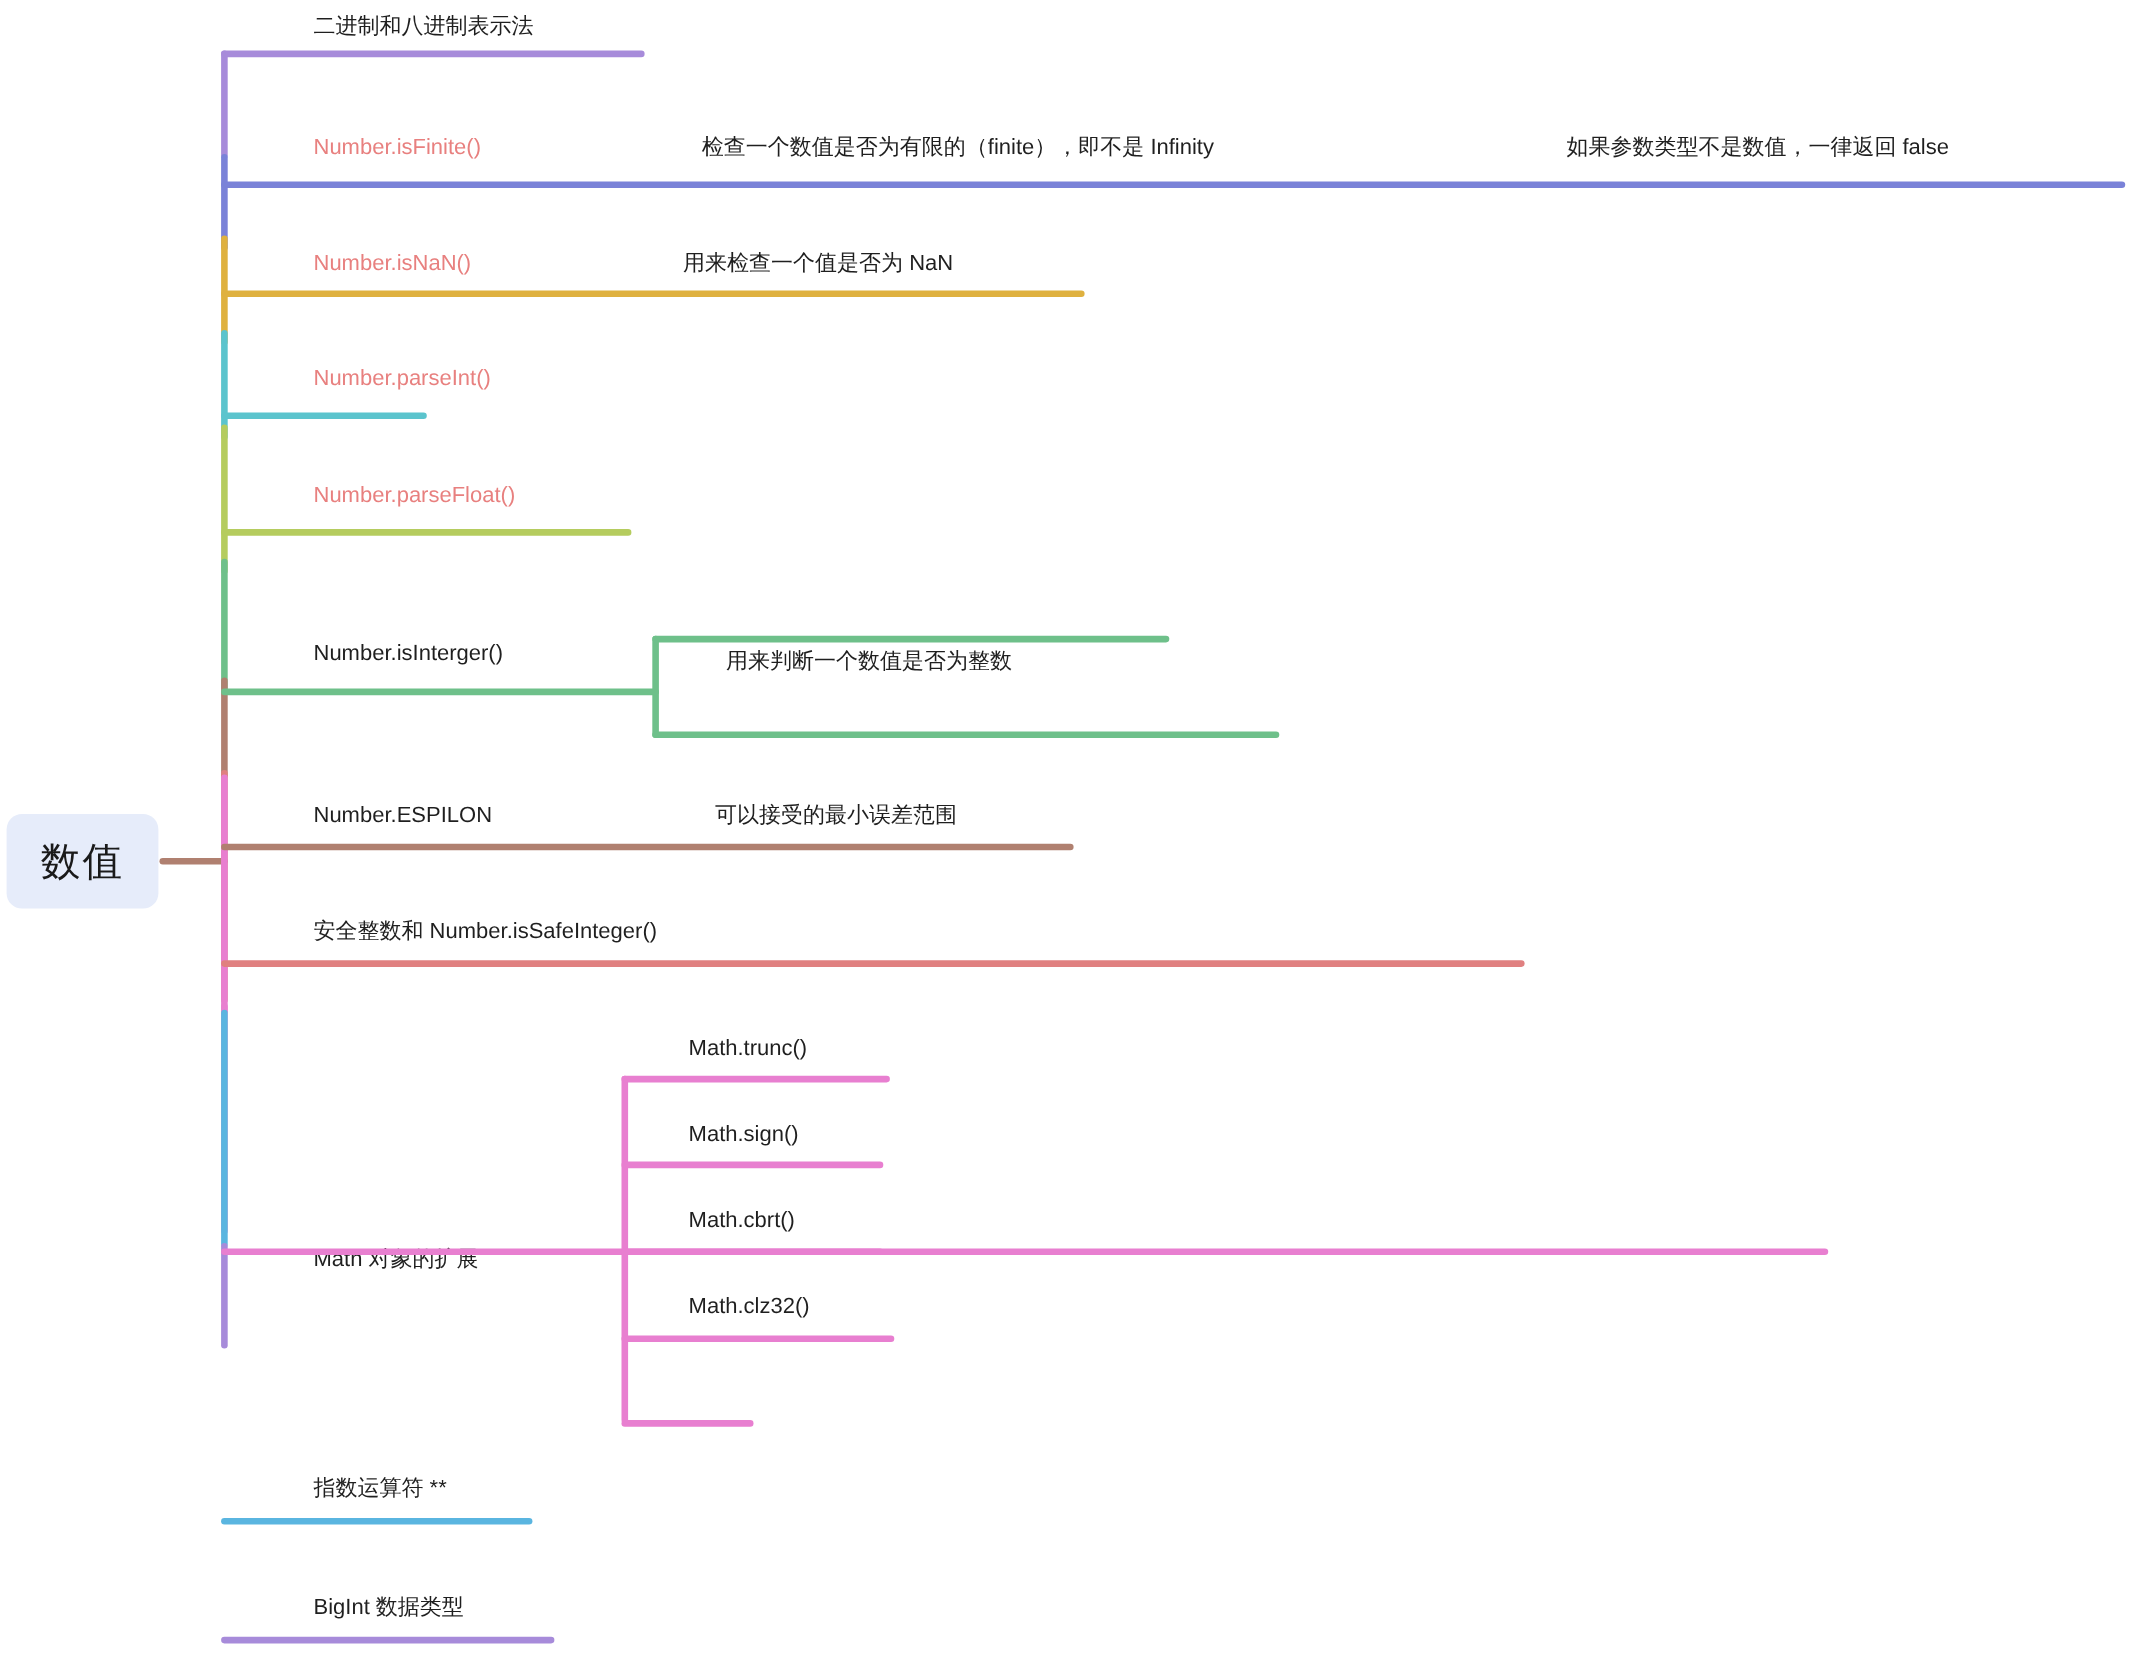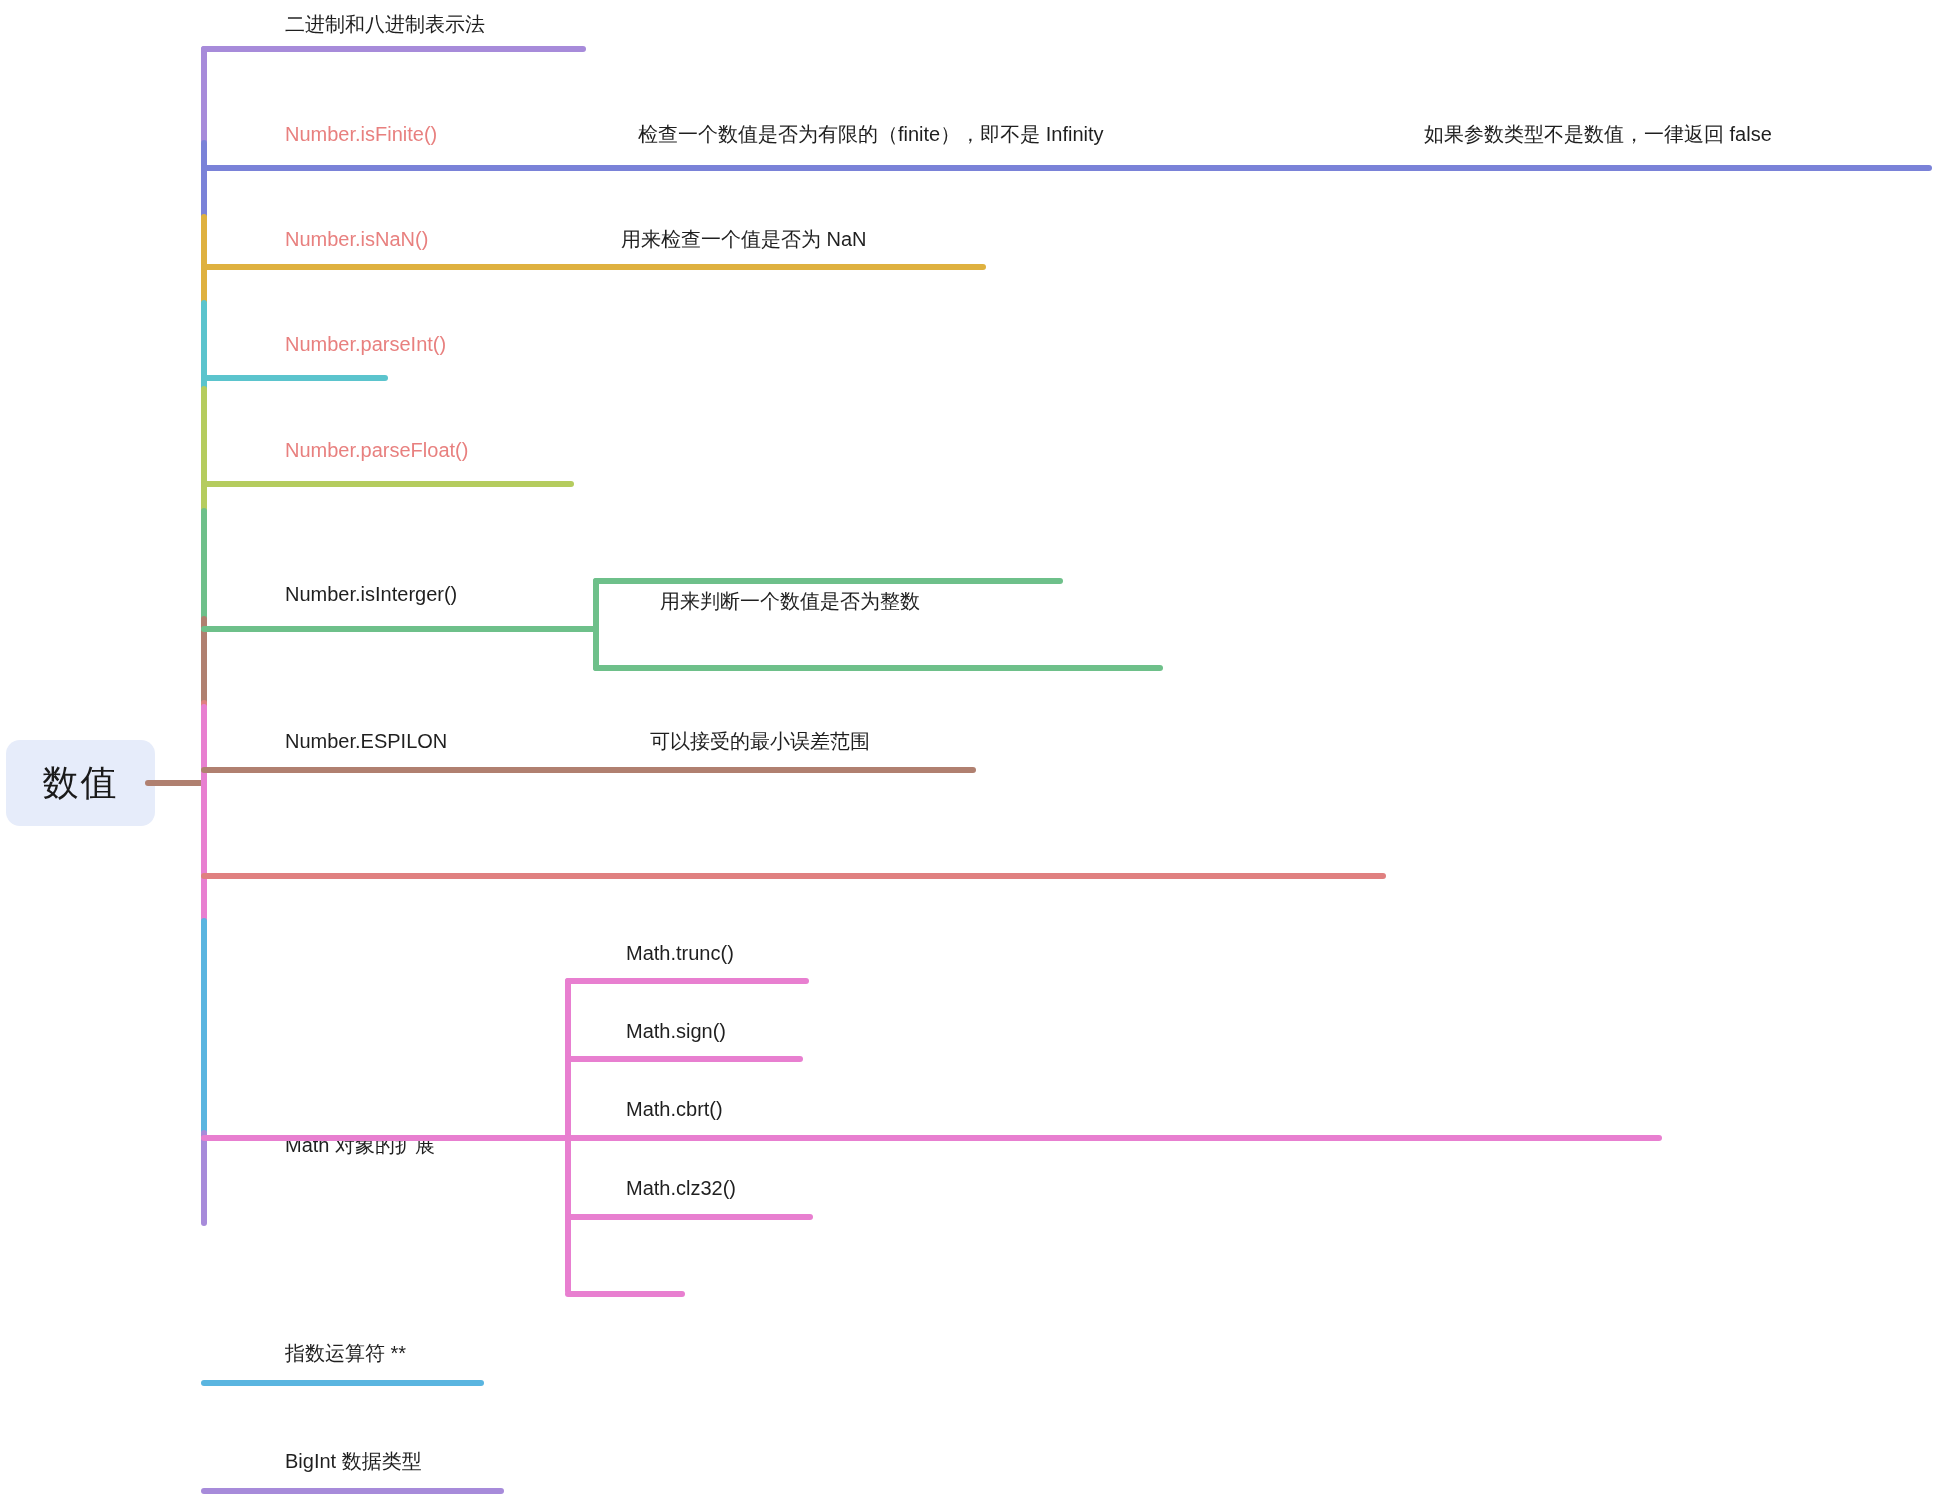--- a/index.html
+++ b/index.html
@@ -17,21 +17,21 @@
     height: 1508px;
     background: #ffffff;
     overflow: hidden;
   }
 
   
   .root-node {
     position: absolute;
     left: 6px;
     top: 740px;
-    width: 149px;
+    width: 138px;
     height: 86px;
     background: #e6ecfa;
     border-radius: 14px;
     display: flex;
     align-items: center;
     justify-content: center;
     box-sizing: border-box;
   }
   .root-label {
     font-size: 36px;
@@ -111,20 +111,21 @@
 
   <div class="vline" style="left:593px; top:578px; height:93px; background:#6ec08a;"></div>
   <div class="node-text" style="left:660px; top:543px;margin-top:48px;">用来判断一个数值是否为整数</div>
   <div class="hline" style="left:593px; top:578px; width:470px; background:#6ec08a;"></div>
   <div class="hline" style="left:593px; top:665px; width:570px; background:#6ec08a;"></div>
 
   <div class="node-text" style="left:285px; top:731px;">Number.ESPILON</div>
   <div class="hline" style="left:201px; top:767px; width:775px; background:#b08070;"></div>
   <div class="node-text" style="left:650px; top:731px;">可以接受的最小误差范围</div>
 
+  <div class="node-text" style="left:285px; top:837px;">安全整数和 Number.isSafeInteger()</div>
   <div class="hline" style="left:201px; top:873px; width:1185px; background:#e08080;"></div>
 
   <div class="node-text" style="left:285px; top:1096px;margin-top:39px;">Math 对象的扩展</div>
   <div class="hline" style="left:201px; top:1135px; width:1461px; background:#e87fd0;"></div>
 
   <div class="vline" style="left:565px; top:978px; height:316px; background:#e87fd0;"></div>
 
   <div class="node-text" style="left:626px; top:943px;">Math.trunc()</div>
   <div class="hline" style="left:565px; top:978px; width:244px; background:#e87fd0;"></div>
 

